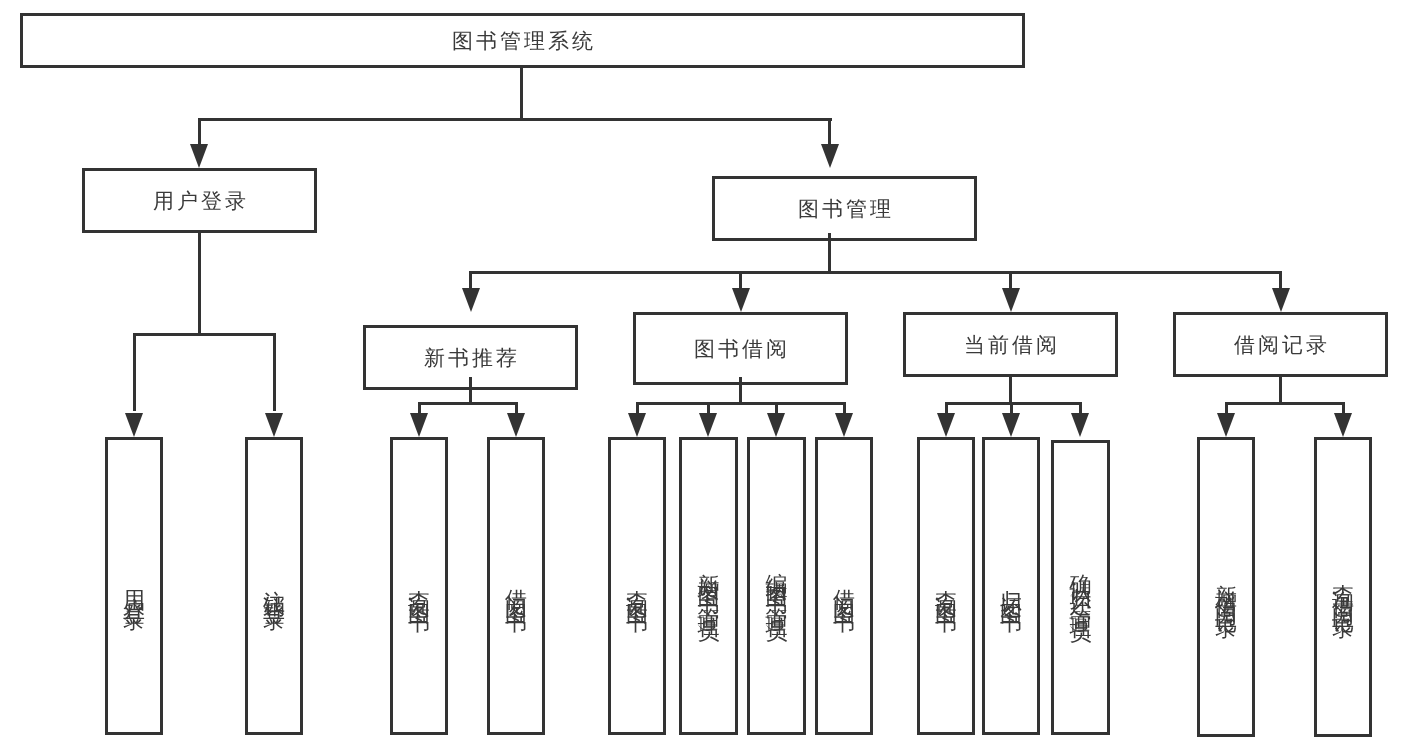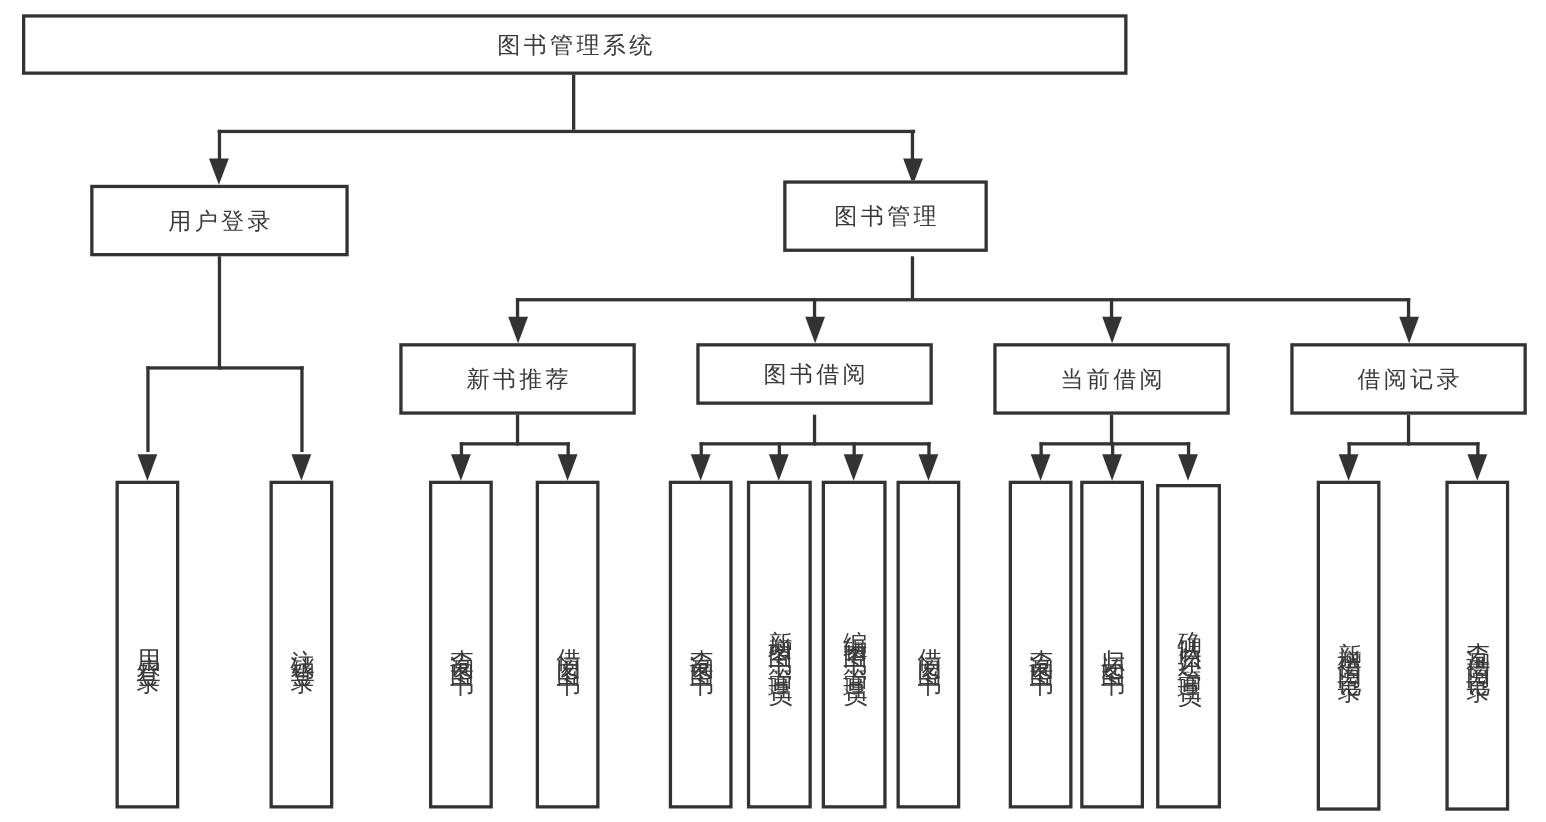--- a/index.html
+++ b/index.html
@@ -75,42 +75,42 @@
   <div class="node" style="left:20px; top:13px; width:1005px; height:55px;">图书管理系统</div>
 
   <div class="vline" style="left:520px; top:68px; height:50px;"></div>
   <div class="hline" style="left:198px; top:118px; width:634px;"></div>
   <div class="vline" style="left:198px; top:118px; height:30px;"></div>
   <div class="arrow" style="left:190px; top:144px;"></div>
   <div class="vline" style="left:828px; top:118px; height:30px;"></div>
   <div class="arrow" style="left:821px; top:144px;"></div>
 
   <div class="node" style="left:82px; top:168px; width:235px; height:65px;">用户登录</div>
-  <div class="node" style="left:712px; top:164px; width:186px; height:65px;">图书管理</div>
+  <div class="node" style="left:712px; top:176px; width:265px; height:65px;">图书管理</div>
 
   <div class="vline" style="left:198px; top:233px; height:103px;"></div>
   <div class="hline" style="left:133px; top:333px; width:143px;"></div>
   <div class="vline" style="left:133px; top:333px; height:78px;"></div>
   <div class="arrow" style="left:125px; top:413px;"></div>
   <div class="vline" style="left:273px; top:333px; height:78px;"></div>
   <div class="arrow" style="left:265px; top:413px;"></div>
 
   <div class="vline" style="left:828px; top:233px; height:40px;"></div>
   <div class="hline" style="left:469px; top:271px; width:813px;"></div>
   <div class="vline" style="left:469px; top:271px; height:20px;"></div>
   <div class="arrow" style="left:462px; top:288px;"></div>
   <div class="vline" style="left:739px; top:271px; height:20px;"></div>
   <div class="arrow" style="left:732px; top:288px;"></div>
   <div class="vline" style="left:1009px; top:271px; height:20px;"></div>
   <div class="arrow" style="left:1002px; top:288px;"></div>
   <div class="vline" style="left:1279px; top:271px; height:20px;"></div>
   <div class="arrow" style="left:1272px; top:288px;"></div>
 
-  <div class="node" style="left:363px; top:312px; width:215px; height:65px;text-align:right;">新书推荐</div>
-  <div class="node" style="left:633px; top:312px; width:215px; height:56px;">图书借阅</div>
+  <div class="node" style="left:363px; top:325px; width:215px; height:65px;text-align:right;">新书推荐</div>
+  <div class="node" style="left:633px; top:312px; width:215px; height:73px;">图书借阅</div>
   <div class="node" style="left:1173px; top:312px; width:215px; height:65px;">借阅记录</div>
   <div class="node" style="left:903px; top:312px; width:215px; height:65px;">当前借阅</div>
 
   <div class="vline" style="left:469px; top:377px; height:28px;"></div>
   <div class="hline" style="left:418px; top:402px; width:100px;"></div>
   <div class="vline" style="left:418px; top:402px; height:12px;"></div>
   <div class="arrow" style="left:410px; top:413px;"></div>
   <div class="vline" style="left:515px; top:402px; height:12px;"></div>
   <div class="arrow" style="left:507px; top:413px;"></div>
 

